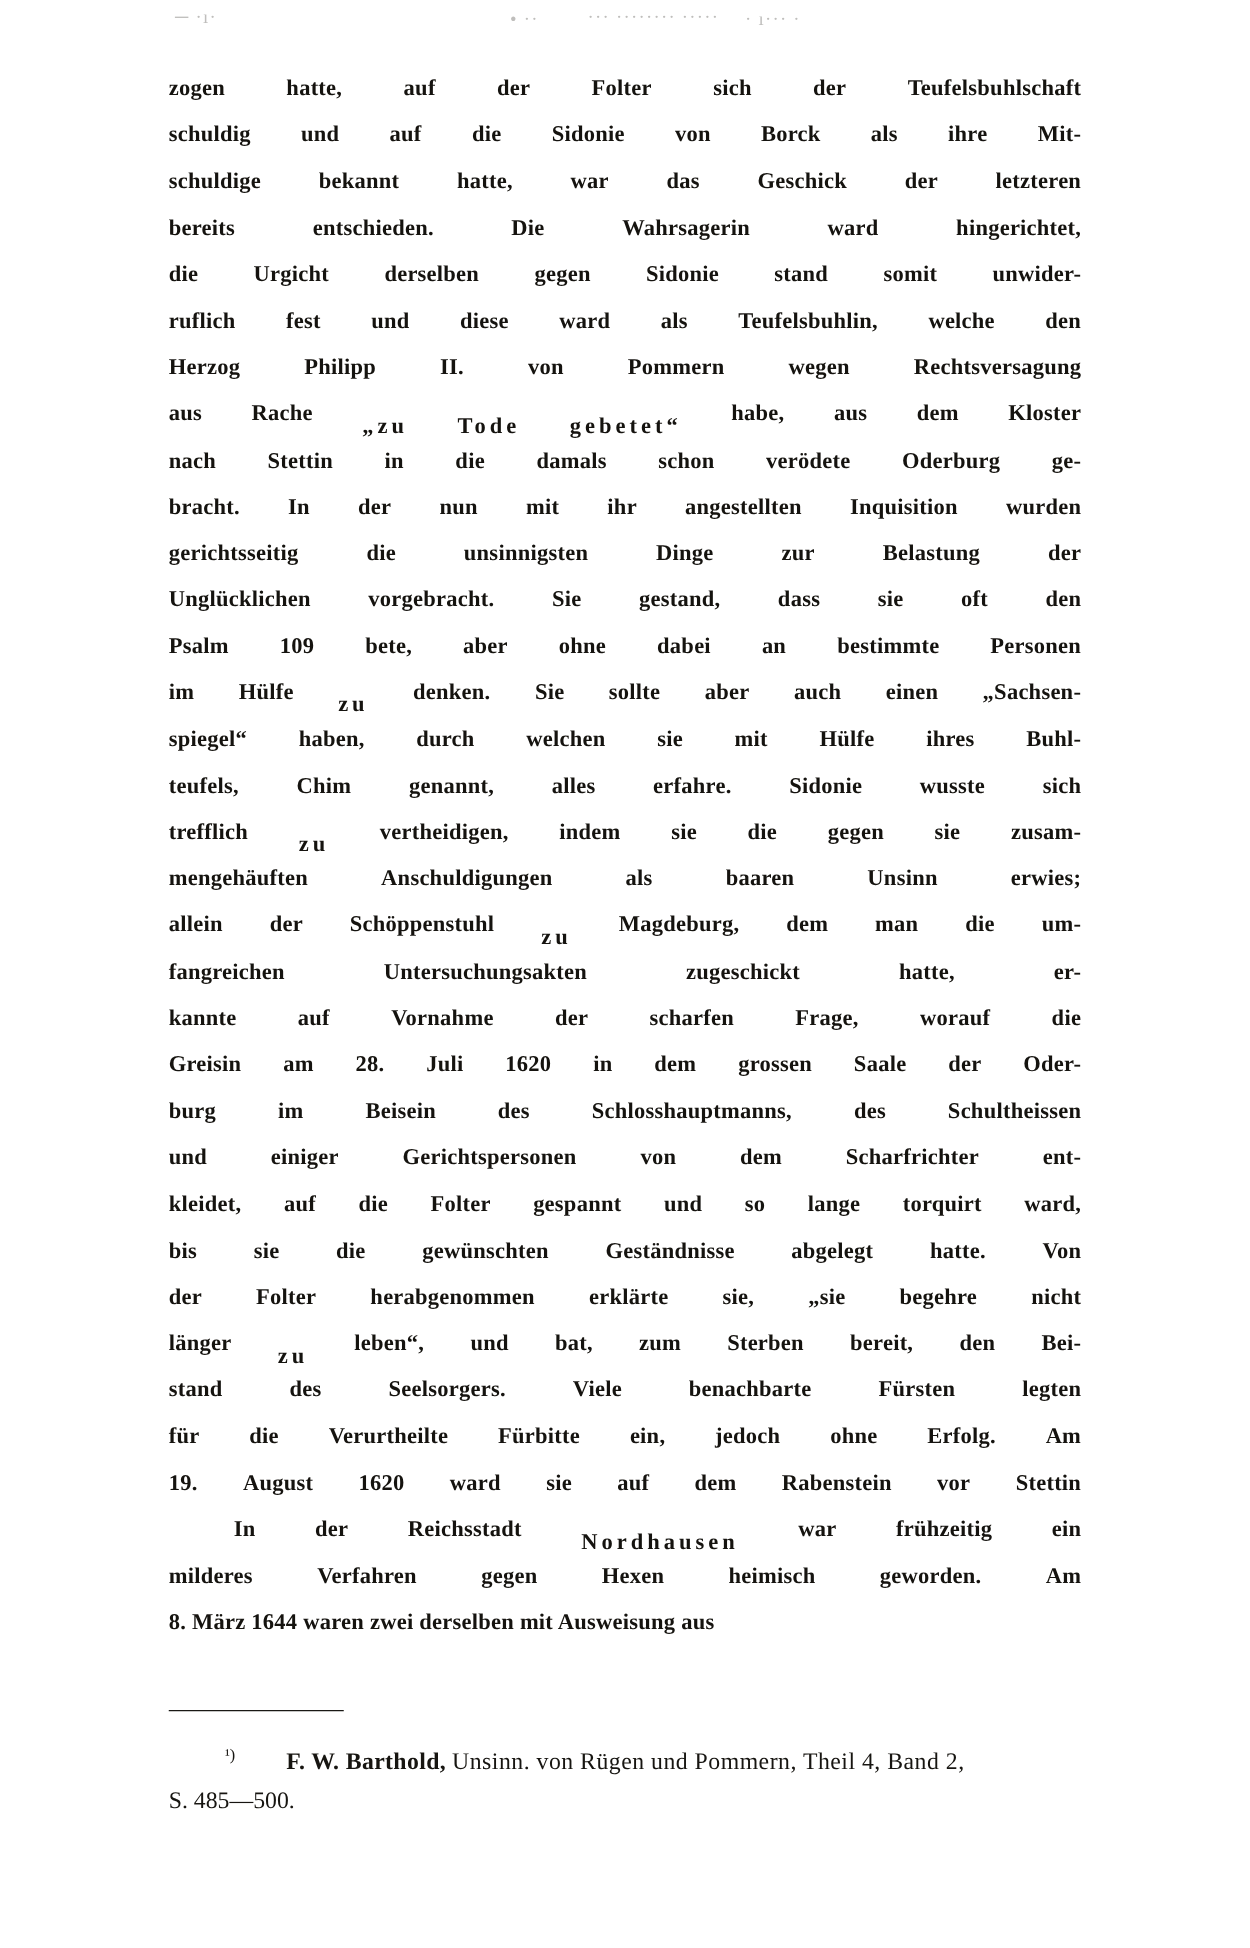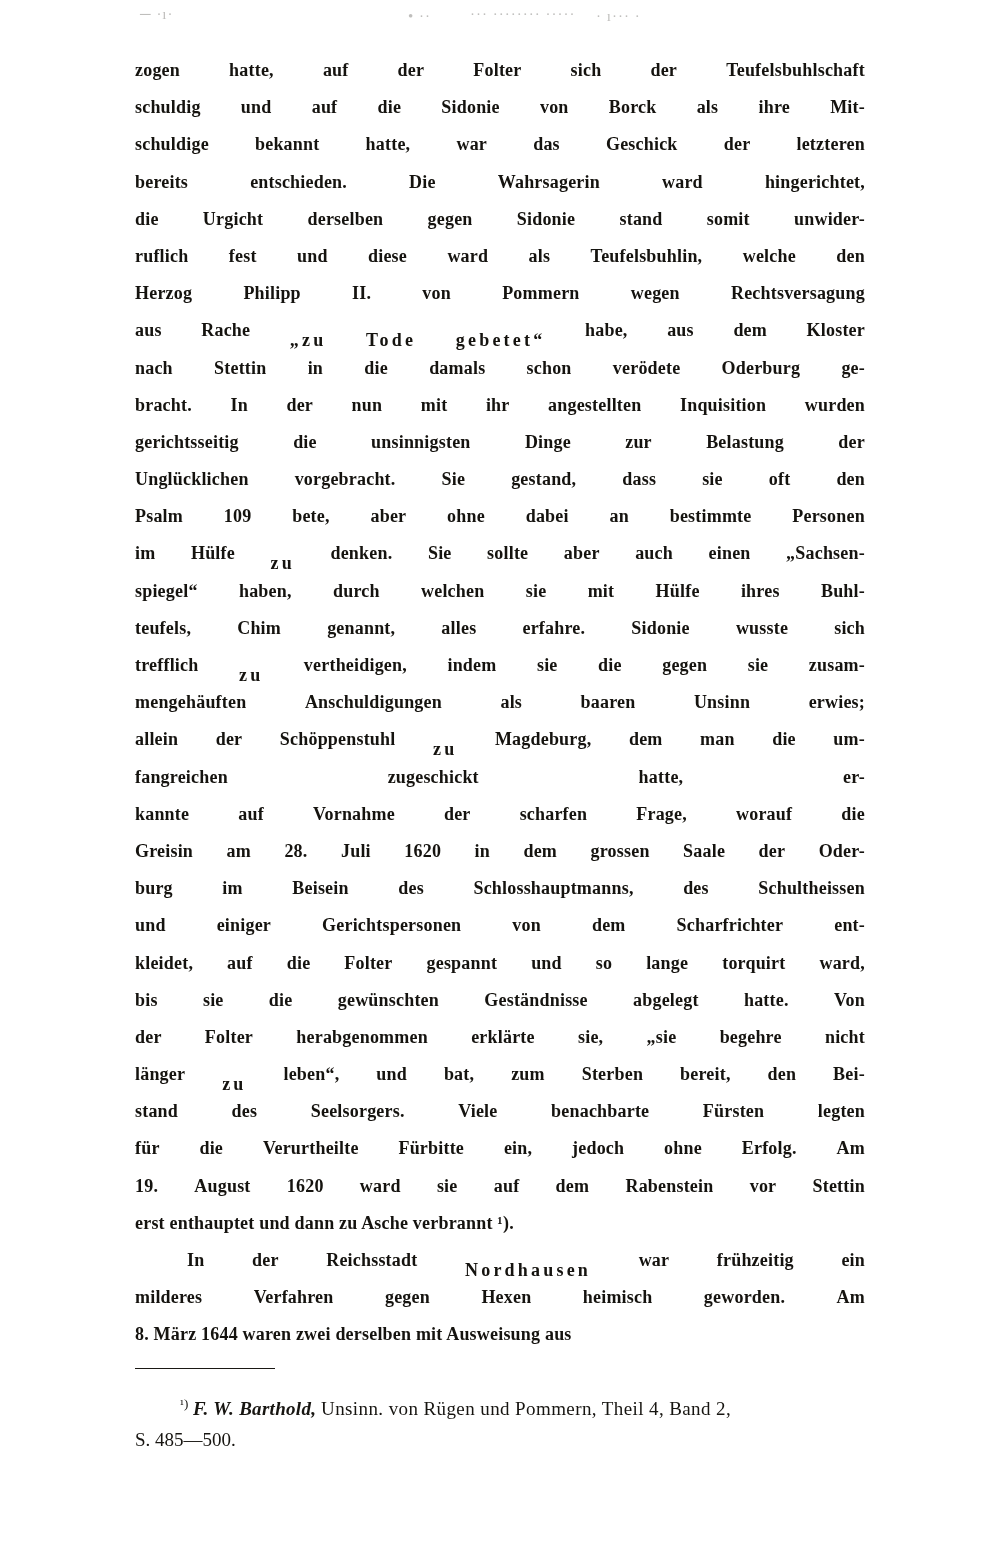--- a/index.html
+++ b/index.html
@@ -98,23 +98,23 @@
   .footnote .fn-line {
     display: block;
     white-space: nowrap;
   }
   .fn-indent { padding-left: 45px; }
   .fn-mark {
     font-size: 13px;
     vertical-align: super;
   }
   .fn-italic {
-    font-style: italic;
     font-weight: bold;
     letter-spacing: 0.3px;
+    margin-left: 36px;
   }
   .fn-sc {
     letter-spacing: 0.4px;
   }
 </style>
 </head>
 <body>
 
 <div class="page">
 
@@ -318,20 +318,21 @@
           <span class="w">Schöppenstuhl</span>
           <span class="w spaced">zu</span>
           <span class="w">Magdeburg,</span>
           <span class="w">dem</span>
           <span class="w">man</span>
           <span class="w">die</span>
           <span class="w">um-</span>
         </span>
       <span class="line justify">
           <span class="w">fangreichen</span>
+          <span class="w">Untersuchungsakten</span>
           <span class="w">zugeschickt</span>
           <span class="w">hatte,</span>
           <span class="w">er-</span>
         </span>
       <span class="line justify">
           <span class="w">kannte</span>
           <span class="w">auf</span>
           <span class="w">Vornahme</span>
           <span class="w">der</span>
           <span class="w">scharfen</span>
@@ -439,21 +440,20 @@
           <span class="w">August</span>
           <span class="w">1620</span>
           <span class="w">ward</span>
           <span class="w">sie</span>
           <span class="w">auf</span>
           <span class="w">dem</span>
           <span class="w">Rabenstein</span>
           <span class="w">vor</span>
           <span class="w">Stettin</span>
         </span>
-      <span class="line last">erst enthauptet und dann zu Asche verbrannt ¹).</span>
     </div>
 
     <div class="text-paragraph">
       <span class="line indent justify" style="padding-left: 52px; width: 678px;">
           <span class="w">In</span>
           <span class="w">der</span>
           <span class="w">Reichsstadt</span>
           <span class="w spaced">Nordhausen</span>
           <span class="w">war</span>
           <span class="w">frühzeitig</span>

